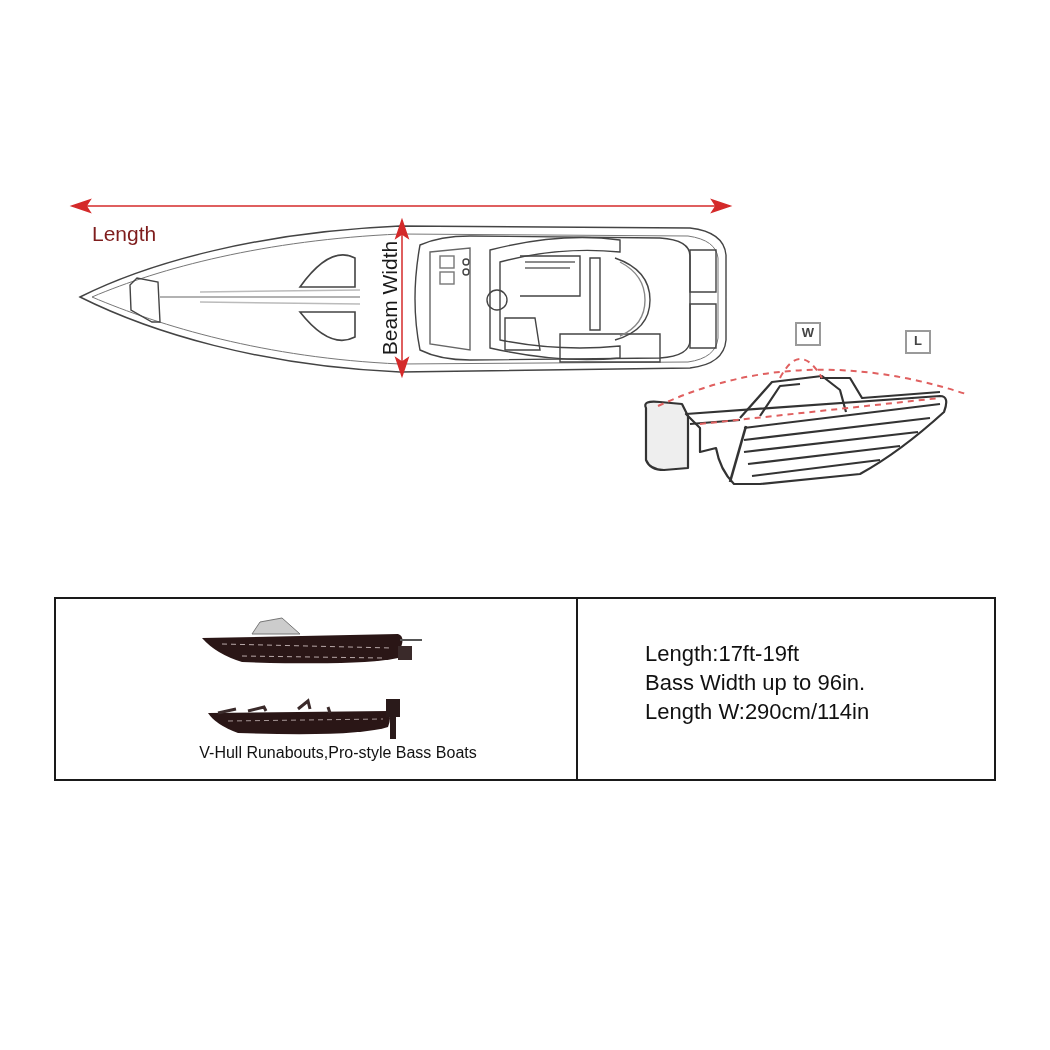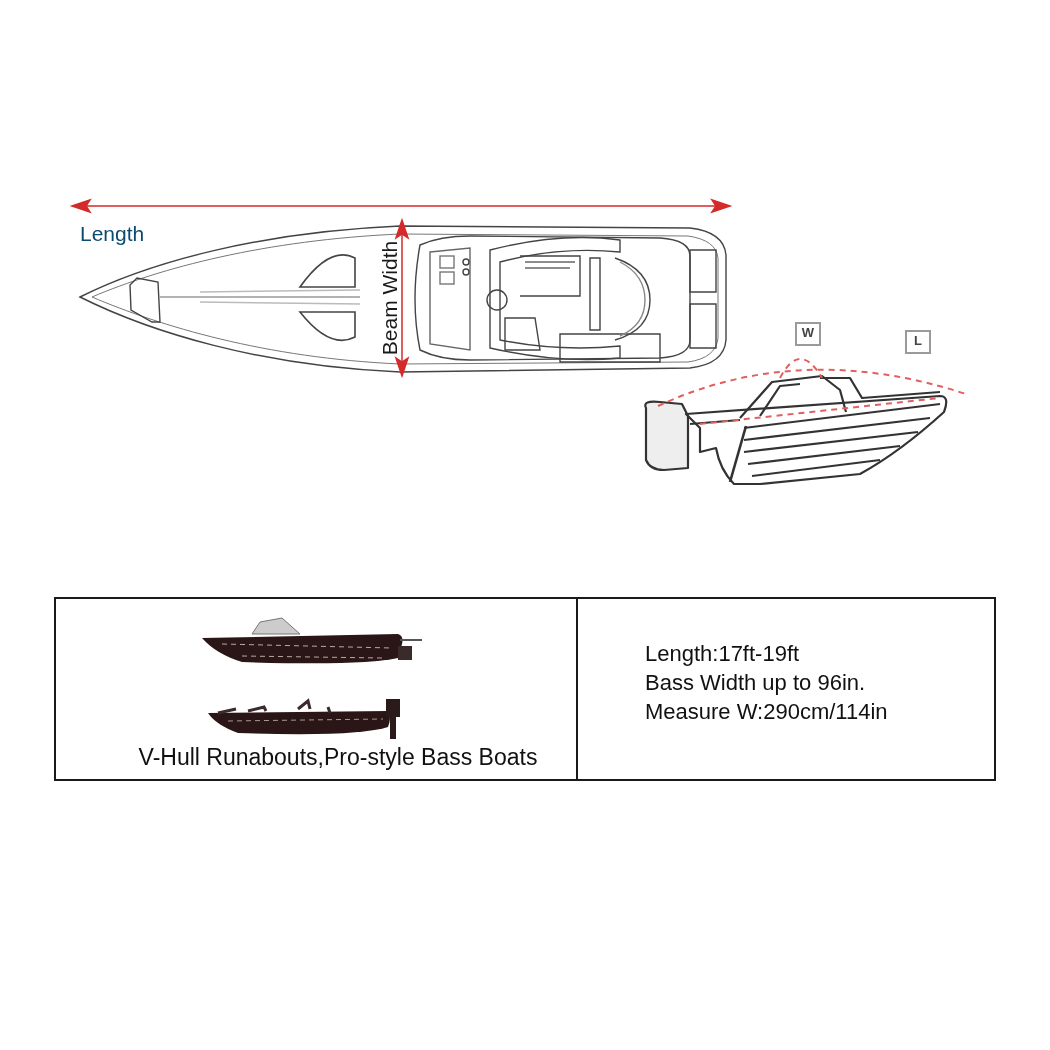--- a/index.html
+++ b/index.html
@@ -1,32 +1,32 @@
 <!DOCTYPE html>
 <html><head>
 <meta charset="utf-8">
 <style>
   html, body { margin:0; padding:0; background:#ffffff; }
   body { width:1050px; height:1050px; position:relative; overflow:hidden;
          font-family:"Liberation Sans", sans-serif; color:#111; }
   .abs { position:absolute; }
   svg { position:absolute; overflow:visible; }
-  .length-label { left:80px; top:222px; font-size:21px; color:#0c4a6e; }
+  .length-label { left:92px; top:222px; font-size:21px; color:#7f1d1d; }
   .beam-label { left:330px; top:286px; font-size:21px; color:#1a1a1a;
                 transform:rotate(-90deg); transform-origin:center; width:120px; text-align:center; }
   .tag { border:2px solid #9a9a9a; background:#fff; font-size:13px; font-weight:bold;
          color:#444; text-align:center; line-height:18px; width:22px; height:20px; }
   .tag-w { left:795px; top:322px; }
   .tag-l { left:905px; top:330px; }
   .spec-table { left:54px; top:597px; width:942px; height:184px;
                 border:2px solid #1a1a1a; box-sizing:border-box; display:flex; }
   .cell-left { width:520px; border-right:2px solid #1a1a1a; position:relative; }
   .cell-right { flex:1; position:relative; }
   .caption { position:absolute; left:0; right:0; top:145px; text-align:center;
-             font-size:23px; color:#111;padding-left:44px; }
+             font-size:16px; color:#111;padding-left:44px; }
   .specs { position:absolute; left:67px; top:40px; font-size:22px; line-height:29px; color:#111; }
   .specs div { white-space:nowrap; }
 </style>
 </head>
 <body>
 
 <svg width="1050" height="1050" style="left:0;top:0;">
 
   <g fill="none" stroke="#444" stroke-width="1.4">
     <path d="M80,297 C150,262 260,232 400,226 L690,228 Q724,232 726,255 L726,340 Q724,364 690,368 L400,372 C260,366 150,332 80,297 Z"></path>
@@ -123,16 +123,16 @@
       <path d="M20,24 L175,22" stroke="#a99999" stroke-dasharray="5,4" stroke-width="1"></path>
       <rect x="178" y="2" width="14" height="18" fill="#2a1a1a"></rect>
       <rect x="182" y="20" width="6" height="22" fill="#2a1a1a"></rect>
     </svg>
     <div class="caption">V-Hull Runabouts,Pro-style Bass Boats</div>
   </div>
   <div class="cell-right">
     <div class="specs">
       <div>Length:17ft-19ft</div>
       <div>Bass Width up to 96in.</div>
-      <div>Measure W:290cm/114in</div>
+      <div>Length W:290cm/114in</div>
     </div>
   </div>
 </div>
 
 </body></html>

